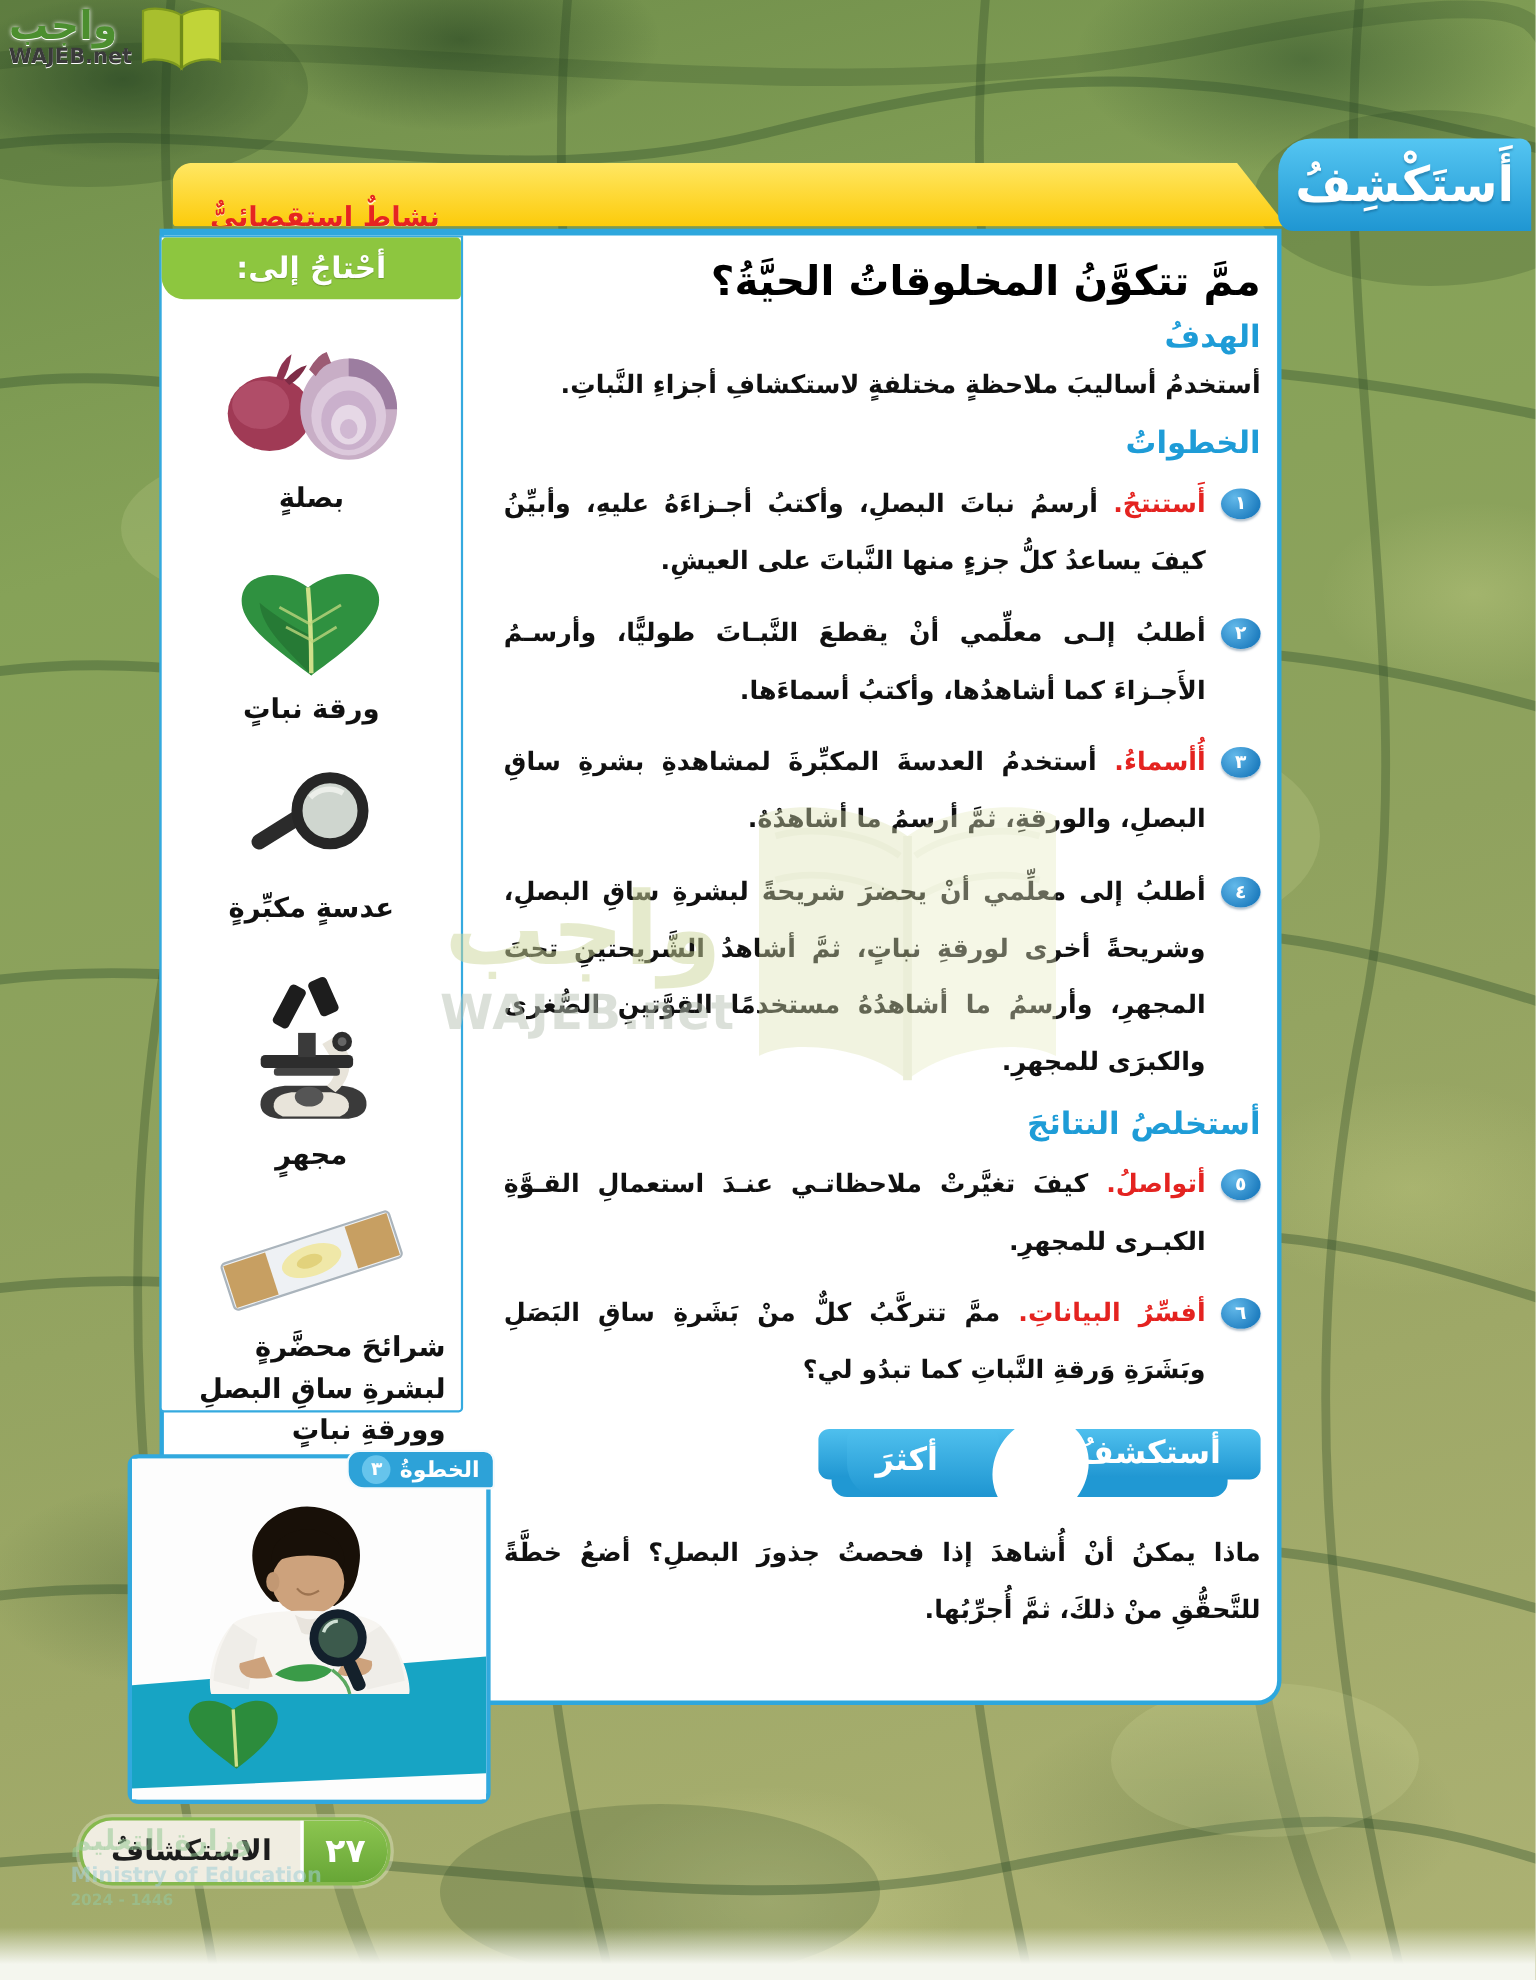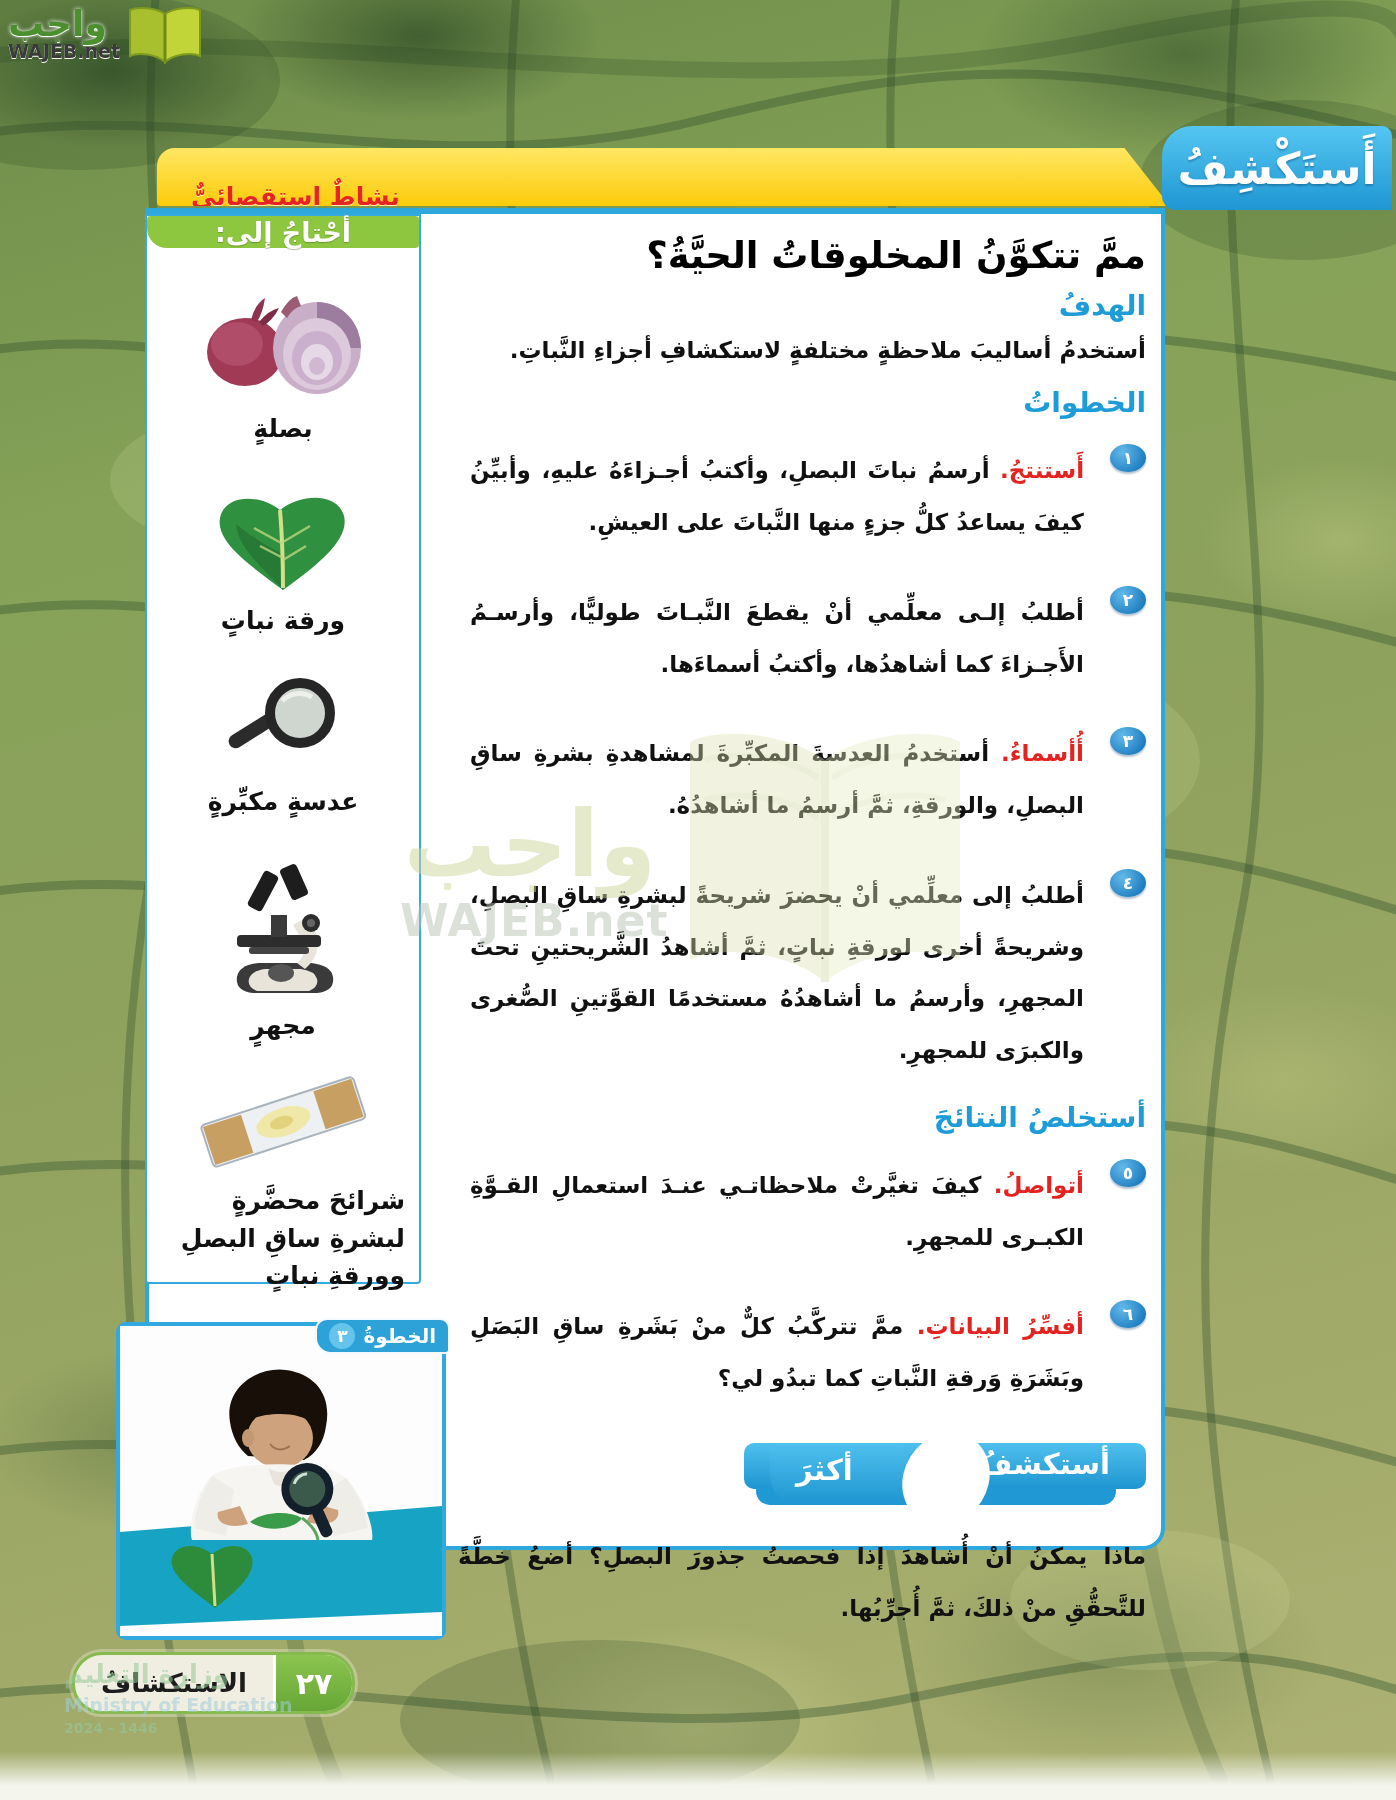--- a/index.html
+++ b/index.html
@@ -45,21 +45,21 @@
     text-shadow:0 1px 0 rgba(255,255,255,.7);}
 
   
   .panel{position:absolute;left:145px;top:208px;width:1020px;height:1342px;z-index:5;
     background:#fff;border:4px solid #2ea7dd;border-top-width:6px;
     border-radius:0 0 22px 22px;box-sizing:border-box;}
 
   
   .sidebar{position:absolute;left:145px;top:214px;width:276px;height:1070px;z-index:8;
     background:#fff;border:2px solid #35aadf;box-sizing:border-box;border-radius:0 0 4px 4px;}
-  .sidebar-head{height:32px;background:#8dc63f;border-radius:4px 4px 4px 20px;
+  .sidebar-head{height:56px;background:#8dc63f;border-radius:4px 4px 4px 20px;
     display:flex;align-items:center;justify-content:center;
     color:#fff;font-size:27px;font-weight:bold;text-shadow:0 1px 1px rgba(60,90,20,.4);}
   .mat{display:flex;flex-direction:column;align-items:center;}
   .mat .pic{display:block;}
   .mat .lbl{font-size:25px;font-weight:bold;color:#111;text-align:right;line-height:1.5;margin-top:6px;padding:0 14px;}
 
   
   .photo-card{position:absolute;left:116px;top:1322px;width:330px;height:318px;z-index:20;
     background:#fff;border:4px solid #32a9de;border-radius:10px;box-sizing:border-box;}
   .photo-tab{position:absolute;top:-8px;right:-8px;background:#2da2d8;border:2px solid rgba(255,255,255,.95);
@@ -71,21 +71,21 @@
   
   .maincol{position:absolute;left:458px;top:214px;width:688px;z-index:9;color:#111;}
   .maincol h1{margin:20px 0 4px;font-size:37px;font-weight:bold;color:#000;}
   .h2blue{margin:12px 0 2px;font-size:28px;font-weight:bold;color:#1e9cd7;}
   .goal-p{margin:4px 0 6px;font-size:23px;font-weight:bold;line-height:2.1;}
   .step{display:flex;margin-top:14px;align-items:flex-start;}
   .badge{flex:0 0 auto;width:36px;height:28px;border-radius:50%;margin-top:11px;margin-left:14px;
     background:radial-gradient(circle at 35% 30%,#63b9ea,#1f7ec0 75%);
     color:#fff;font-size:17px;font-weight:bold;display:flex;align-items:center;justify-content:center;
     box-shadow:0 2px 2px rgba(0,50,90,.3);}
-  .step p{margin:12px;font-size:23px;font-weight:bold;line-height:2.25;text-align:justify;}
+  .step p{margin:0;font-size:23px;font-weight:bold;line-height:2.25;text-align:justify;}
   .kw{color:#e42320;}
   .explore-banner{position:relative;width:402px;height:66px;margin-top:26px;}
   .eb-top{position:absolute;right:0;top:0;left:0;height:46px;background:linear-gradient(#4fc0ee,#1e95d1);
     border-radius:10px;}
   .eb-strip{position:absolute;left:12px;right:30px;top:44px;height:18px;background:#2098d3;border-radius:0 0 14px 14px;}
   .eb-tabL{position:absolute;left:26px;top:0;width:138px;height:62px;background:linear-gradient(#4fc0ee,#1e95d1);
     border-radius:10px 10px 12px 30px;}
   .eb-swoosh{position:absolute;left:160px;top:-12px;width:84px;height:96px;background:#fff;
     border-radius:50%;transform:rotate(32deg);}
   .eb-lab1{position:absolute;right:36px;top:4px;color:#fff;font-size:29px;font-weight:bold;}

